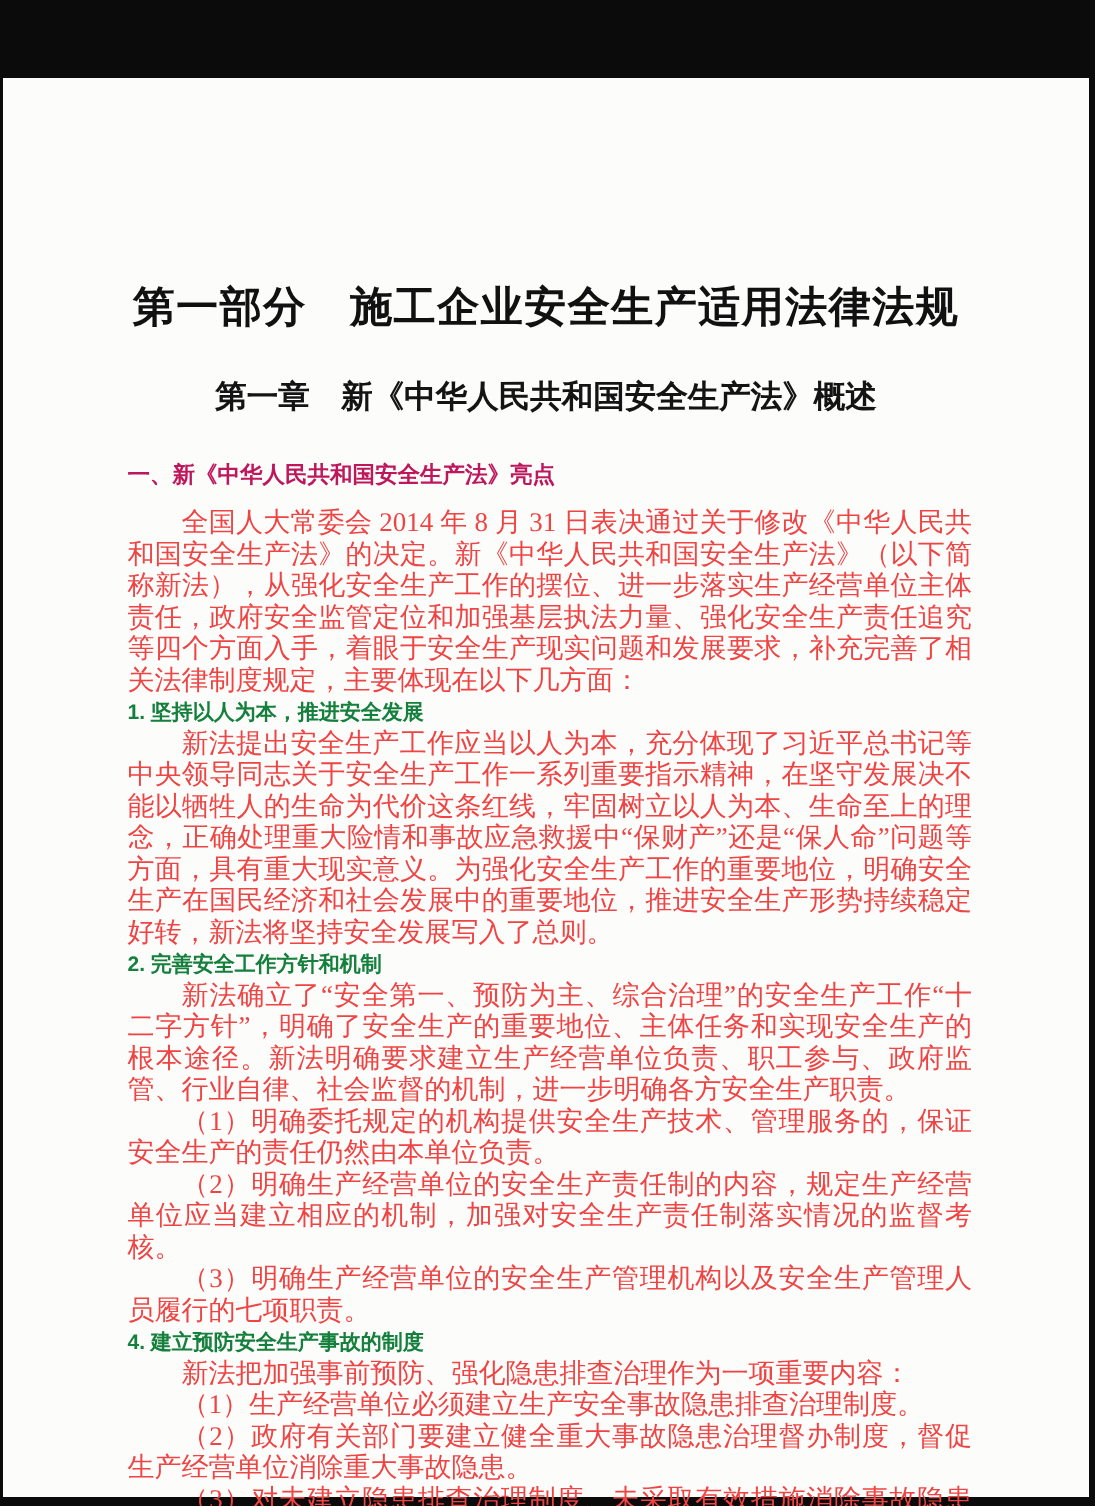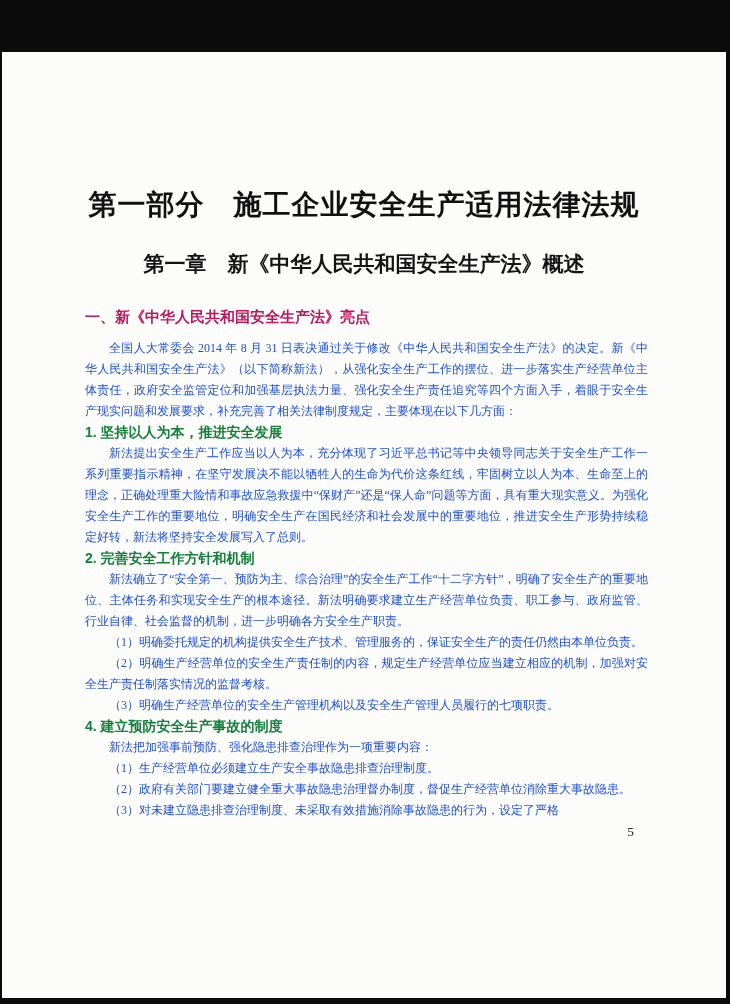--- a/index.html
+++ b/index.html
@@ -23,45 +23,45 @@
     font-family: "Liberation Sans", "DejaVu Sans", sans-serif;
     font-weight: bold;
     font-size: 28px;
     line-height: 31px;
     letter-spacing: 1px;
     color: #111;
   }
   .chapter-title {
     margin: 32px 0 0 0;
     text-align: center;
-    font-family: Liberation Serif, serif;
+    font-family: Liberation Sans, sans-serif;
     font-weight: bold;
     font-size: 21px;
     line-height: 25px;
     color: #141414;
   }
   .content {
     margin: 32px 0 0 83px;
     width: 563px;
   }
   .section-heading {
     margin: 0 0 13px 0;
     font-family: "Liberation Sans", "DejaVu Sans", sans-serif;
     font-weight: bold;
     font-size: 15px;
     line-height: 16px;
     color: #be185d;
   }
   .content p {
     margin: 0;
-    font-size: 12px;
+    font-size: 18px;
     line-height: 21px;
     text-align: justify;
     text-indent: 2em;
-    color: #1d4ed8;
+    color: #ef4444;
   }
   .num-heading {
     margin: 0;
     font-family: "Liberation Sans", "DejaVu Sans", sans-serif;
     font-weight: bold;
     font-size: 14px;
     line-height: 21px;
     color: #15803d;
   }
   .page-num {

